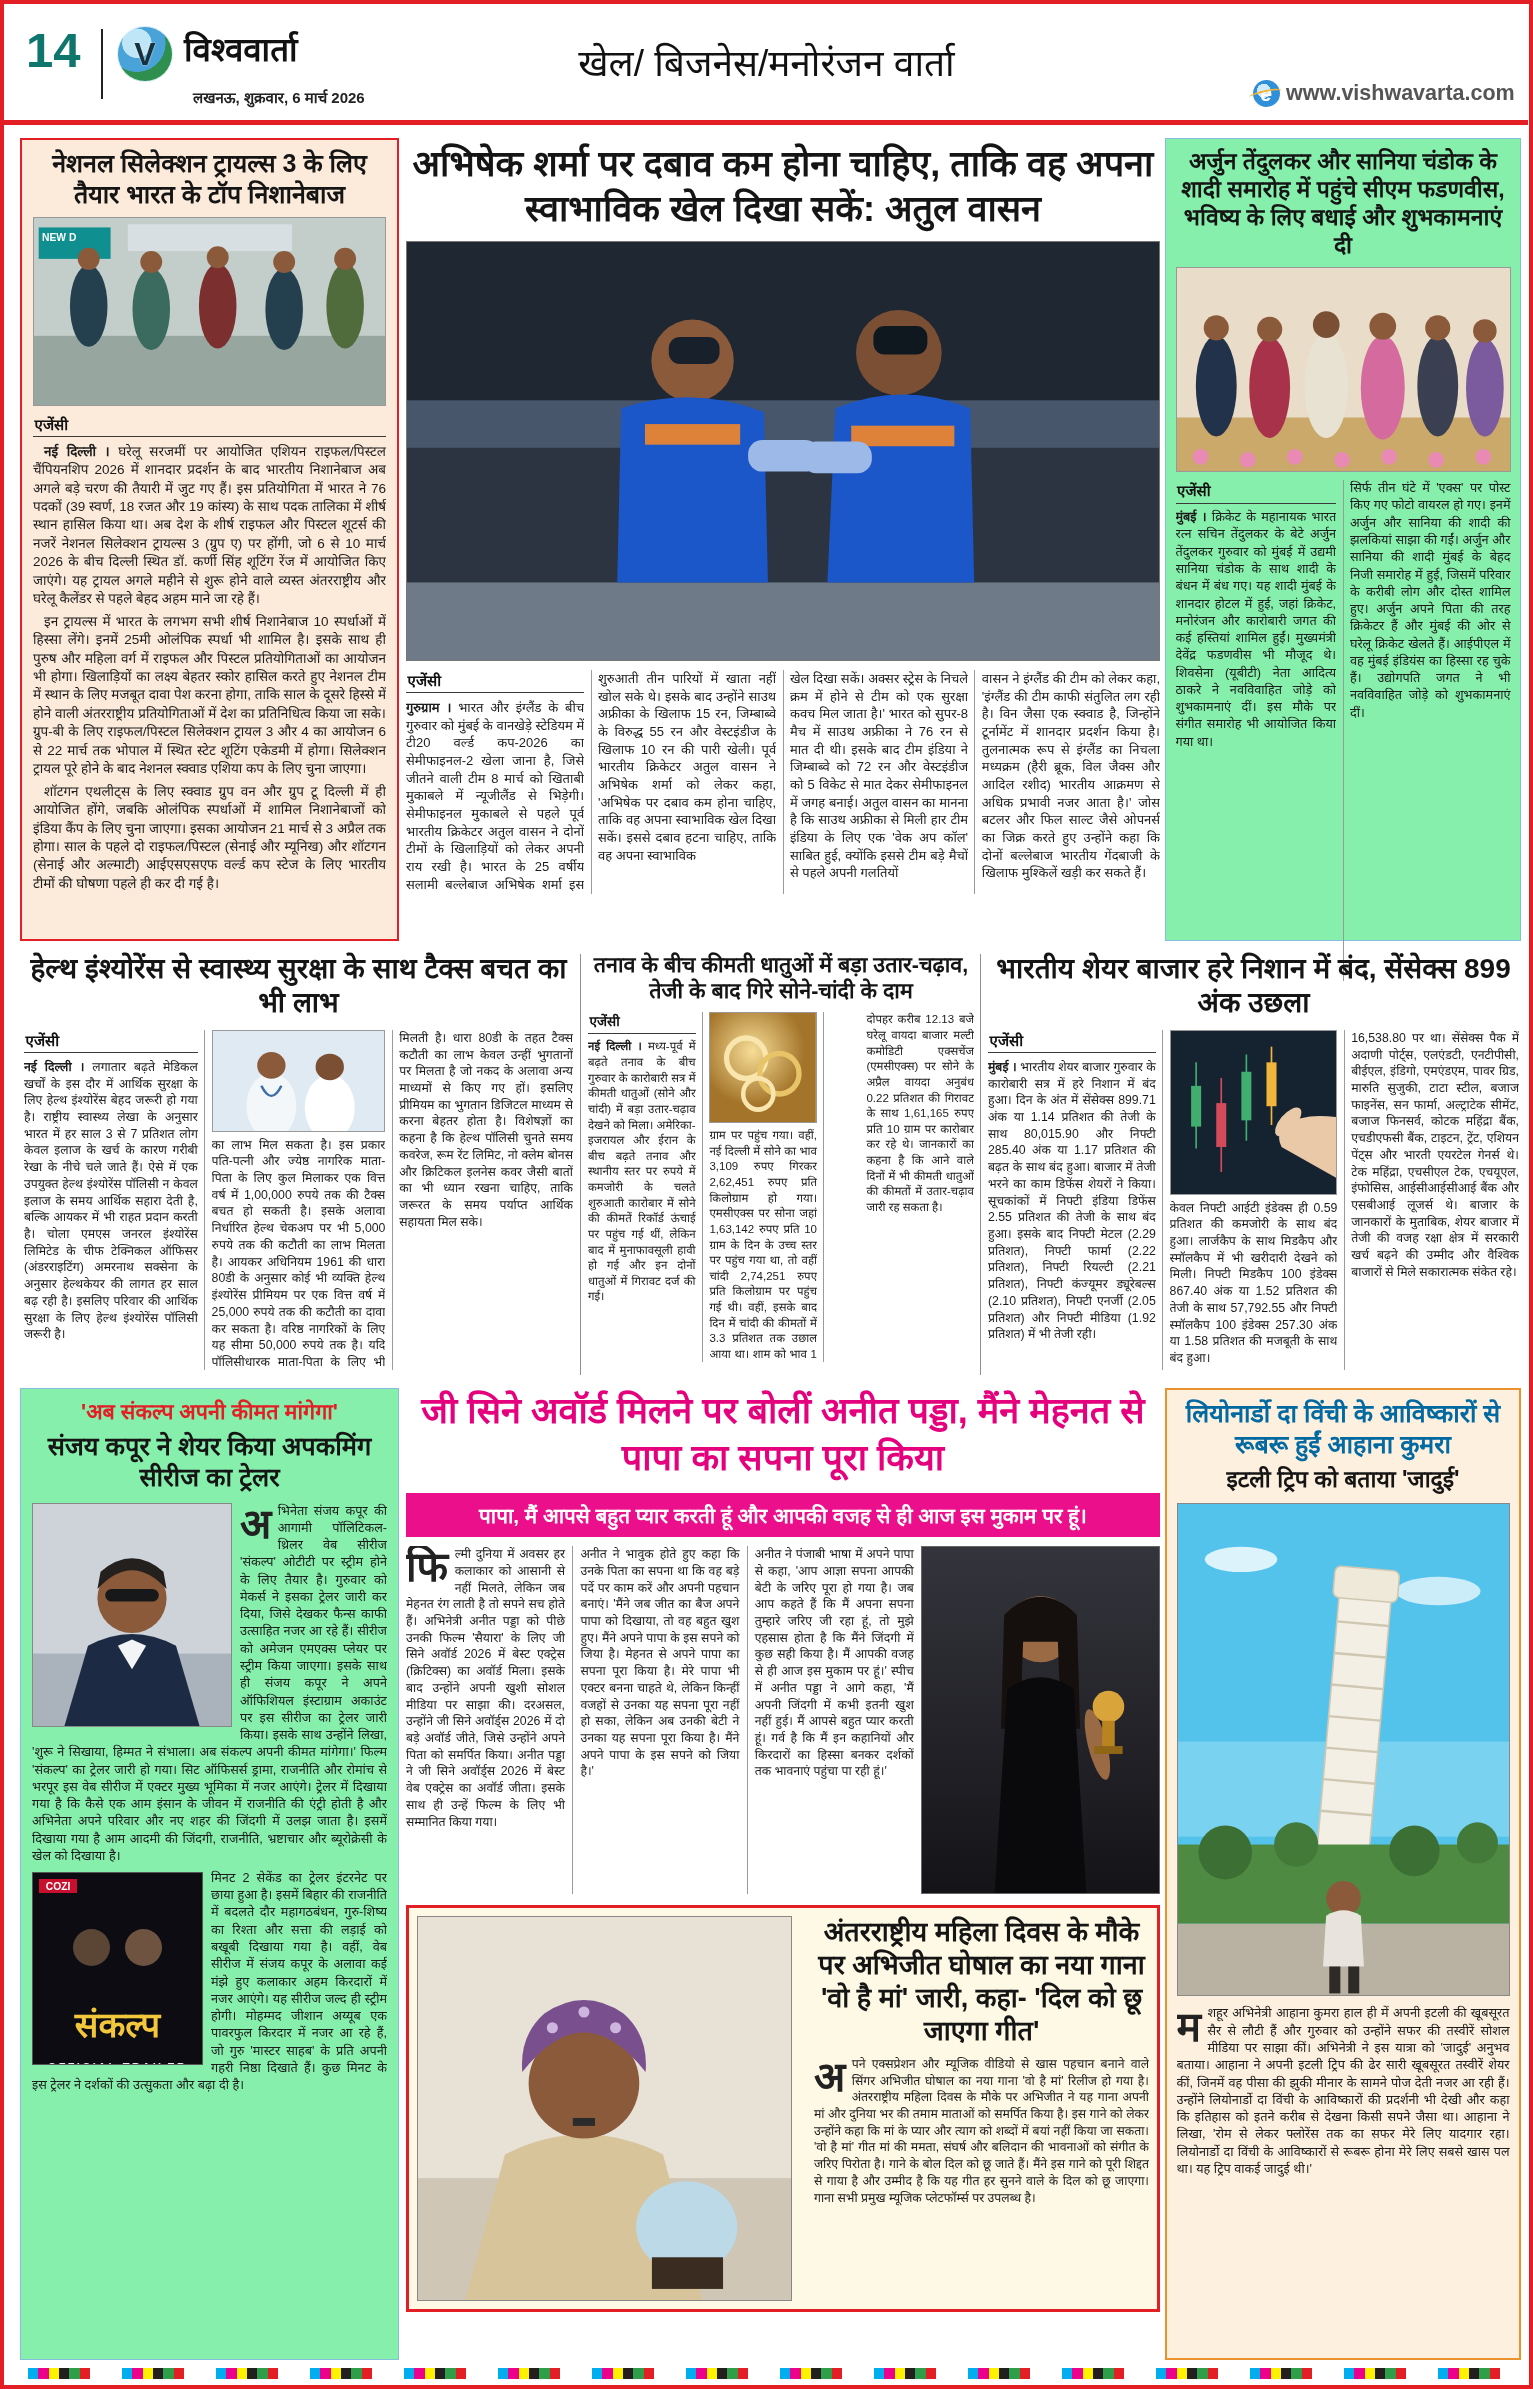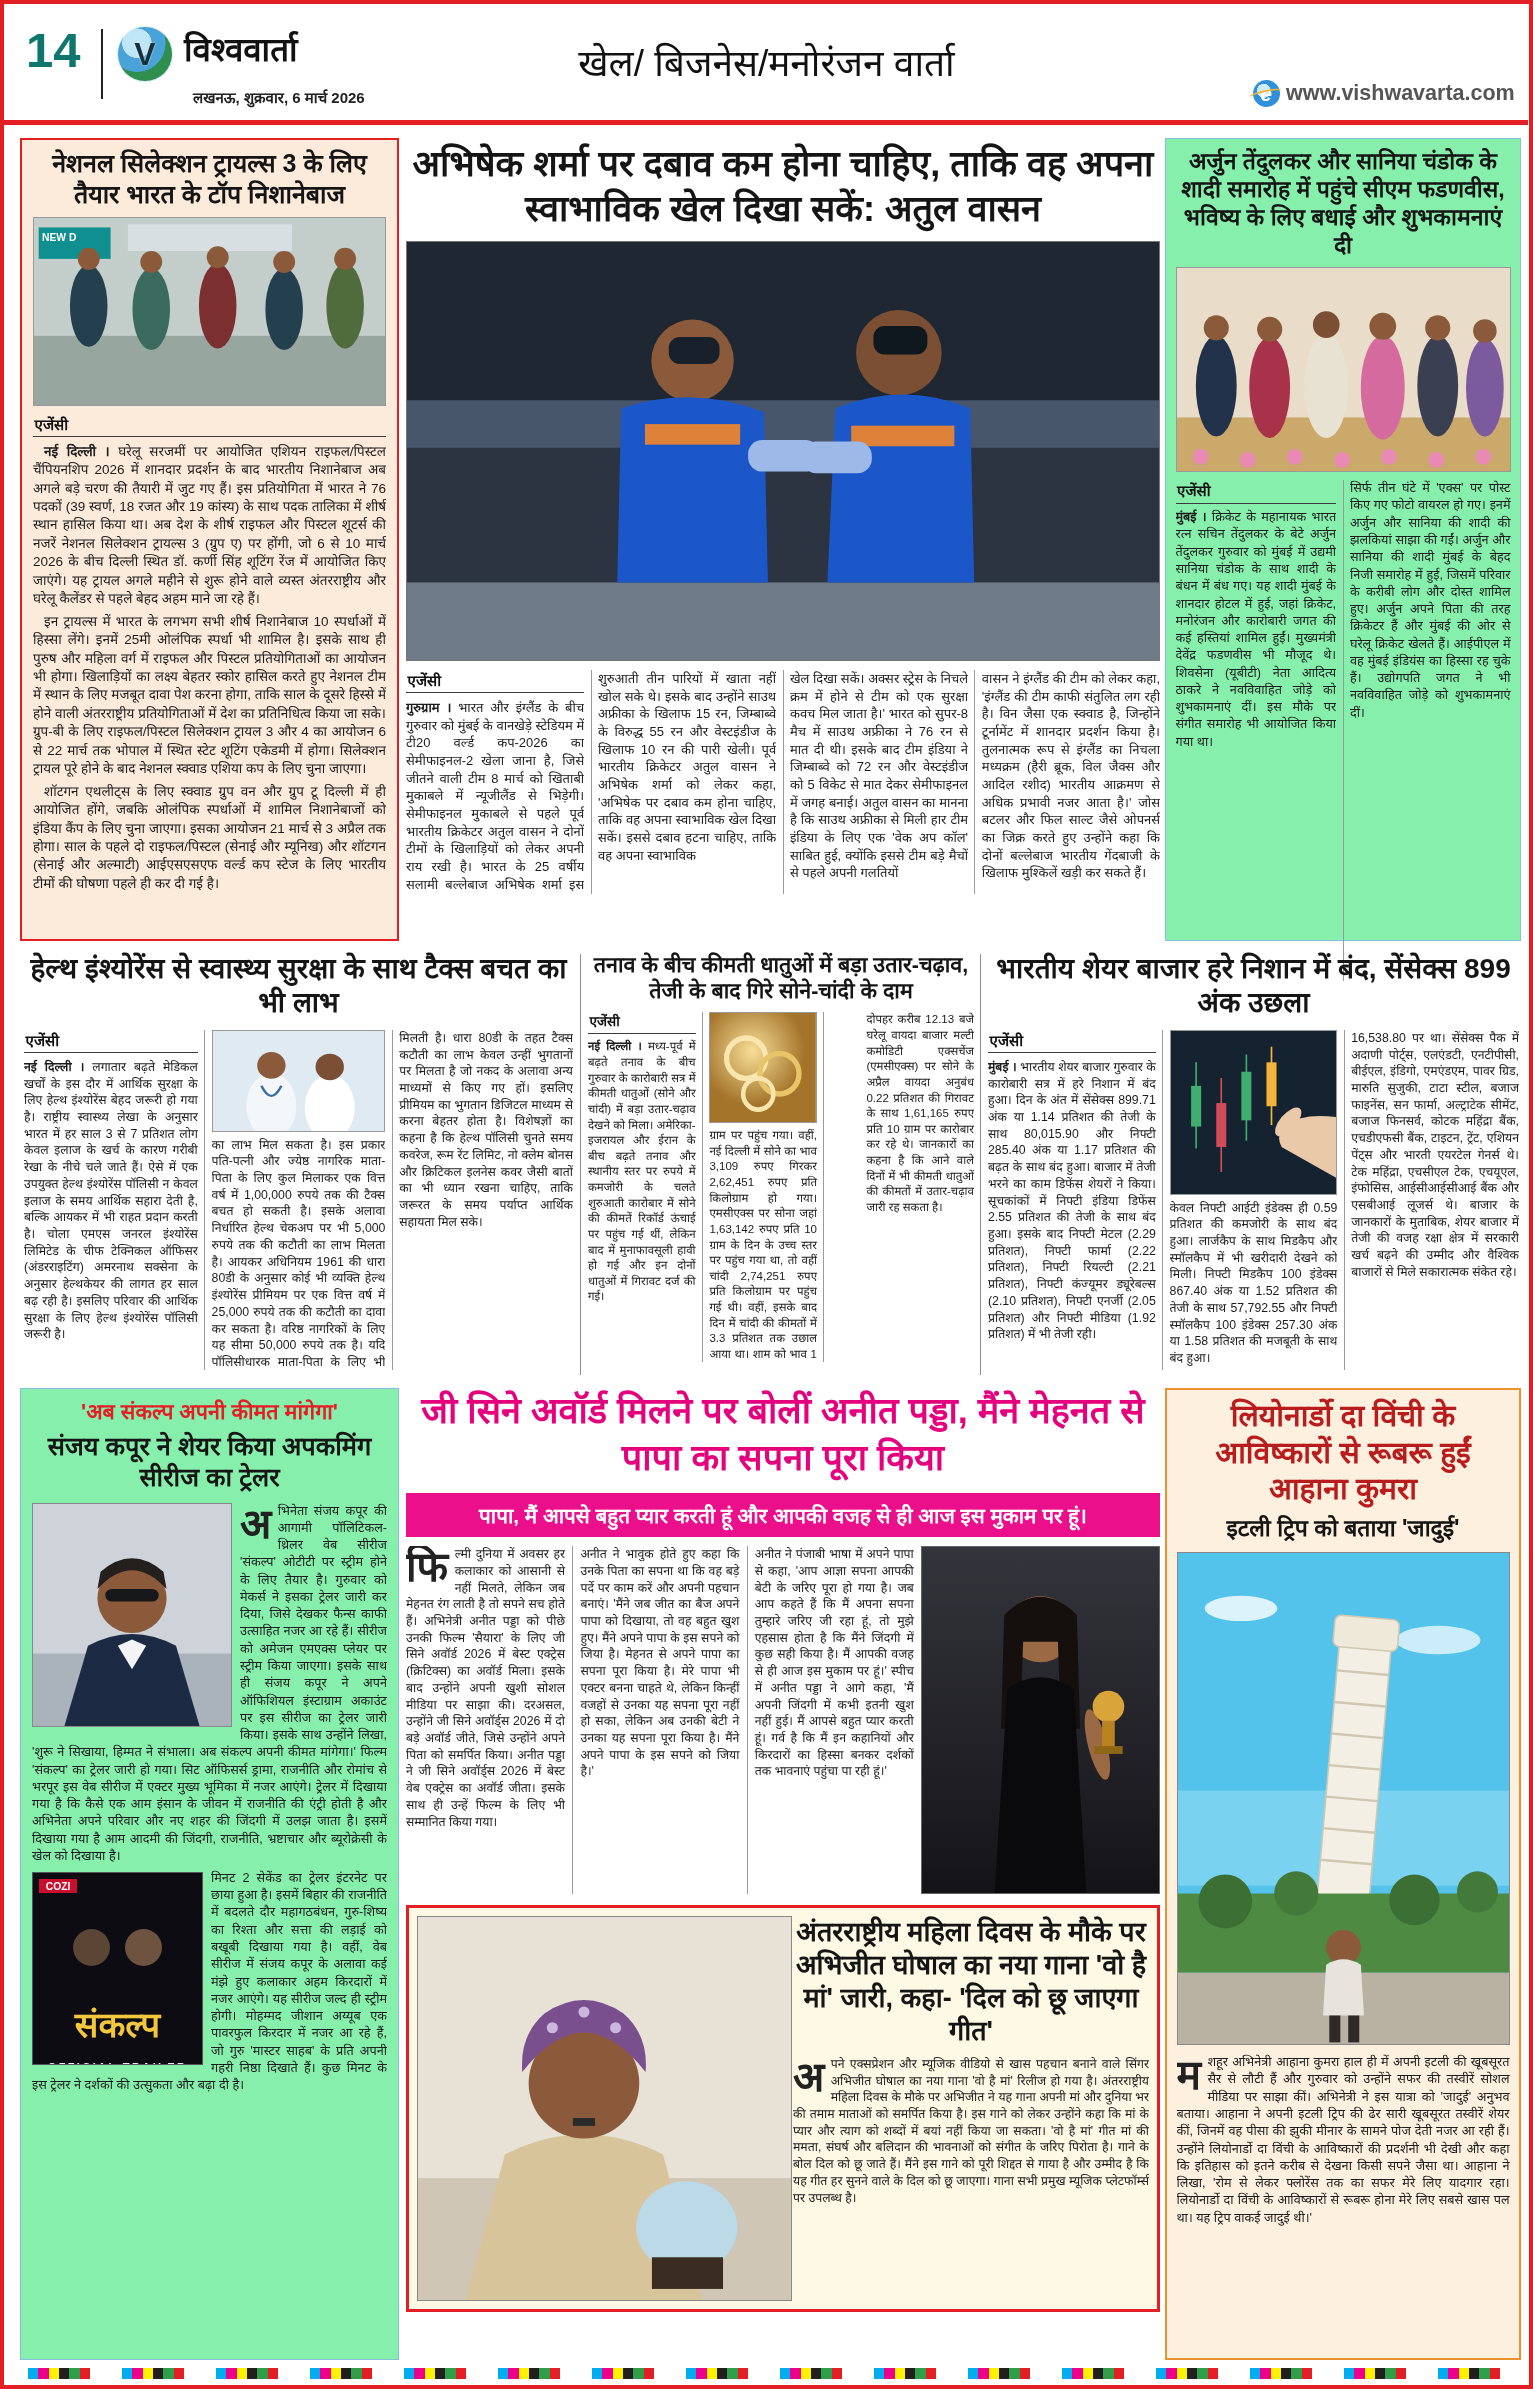--- a/index.html
+++ b/index.html
@@ -335,21 +335,21 @@
           <path d="M104 86 Q150 40 196 86 L200 230 L176 230 L172 120 L128 120 L124 230 L100 230 Z" fill="#15100e"></path>
           <path d="M92 438 L108 180 Q150 150 192 180 L208 438 Z" fill="#0a0a0c"></path>
           <ellipse cx="222" cy="250" rx="12" ry="46" fill="#9a6a45" transform="rotate(-14 222 250)"></ellipse>
           <circle cx="236" cy="202" r="20" fill="#d9a43a"></circle>
           <rect x="228" y="220" width="16" height="34" fill="#b9831f"></rect>
           <rect x="218" y="252" width="36" height="10" fill="#8f6516"></rect>
         </svg>
       </div>
     </div>
 
-    <div style="margin-top:11px;border:3.2px solid #e31e24;background:#fdf9e4;height:407px;padding:8px;display:flex;gap:1px;">
+    <div style="margin-top:11px;border:3.2px solid #e31e24;background:#fdf9e4;height:407px;padding:8px;display:flex;gap:22px;">
       <div class="photo" style="width:375px;flex:0 0 375px;border:0.8px solid #888;">
         <svg viewBox="0 0 472 484" preserveAspectRatio="none">
           <rect width="472" height="484" fill="#e7e1d6"></rect>
           <rect y="330" width="472" height="154" fill="#cfc6b6"></rect>
           <path d="M60 484 L110 300 Q210 250 310 300 L360 484 Z" fill="#d8c49a"></path>
           <circle cx="210" cy="210" r="70" fill="#8a5a3b"></circle>
           <path d="M132 196 Q210 96 288 196 Q292 150 260 122 Q210 88 160 122 Q128 150 132 196 Z" fill="#7a4f8e"></path>
           <circle cx="170" cy="140" r="7" fill="#cdb6de"></circle>
             <circle cx="210" cy="120" r="7" fill="#cdb6de"></circle>
             <circle cx="250" cy="140" r="7" fill="#cdb6de"></circle>
@@ -361,21 +361,21 @@
       <div style="flex:1;overflow:hidden;">
         <div class="headline" style="font-size:27px;">अंतरराष्ट्रीय महिला दिवस के मौके पर अभिजीत घोषाल का नया गाना 'वो है मां' जारी, कहा- 'दिल को छू जाएगा गीत'</div>
         <div class="body-txt" style="font-size:12.3px;margin-top:8px;height:239px;">
           <span class="dropcap">अ</span><span>पने एक्सप्रेशन और म्यूजिक वीडियो से खास पहचान बनाने वाले सिंगर अभिजीत घोषाल का नया गाना 'वो है मां' रिलीज हो गया है। अंतरराष्ट्रीय महिला दिवस के मौके पर अभिजीत ने यह गाना अपनी मां और दुनिया भर की तमाम माताओं को समर्पित किया है। इस गाने को लेकर उन्होंने कहा कि मां के प्यार और त्याग को शब्दों में बयां नहीं किया जा सकता। 'वो है मां' गीत मां की ममता, संघर्ष और बलिदान की भावनाओं को संगीत के जरिए पिरोता है। गाने के बोल दिल को छू जाते हैं। मैंने इस गाने को पूरी शिद्दत से गाया है और उम्मीद है कि यह गीत हर सुनने वाले के दिल को छू जाएगा। गाना सभी प्रमुख म्यूजिक प्लेटफॉर्म्स पर उपलब्ध है।</span>
         </div>
       </div>
     </div>
   </div>
 
   <div class="abs" style="left:1161px;top:1384px;width:356px;height:972px;border:2.4px solid #e9922e;background:#fdf0de;padding:8px 9.5px;">
-    <div class="headline" style="font-size:30px;color:#b91c1c;">लियोनार्डो दा विंची के आविष्कारों से रूबरू हुईं आहाना कुमरा</div>
+    <div class="headline" style="font-size:25px;color:#0369a1;">लियोनार्डो दा विंची के आविष्कारों से रूबरू हुईं आहाना कुमरा</div>
     <div class="headline" style="font-size:23px;margin-top:6.4px;">इटली ट्रिप को बताया 'जादुई'</div>
     <div class="photo" style="height:493px;margin:9.5px 0;border:0.8px solid #888;">
       <svg viewBox="0 0 420 620" preserveAspectRatio="none">
         <rect width="420" height="620" fill="#53c3ec"></rect>
         <rect y="300" width="420" height="120" fill="#79d2f0"></rect>
         <ellipse cx="80" cy="70" rx="46" ry="16" fill="#ffffff" opacity=".8"></ellipse>
         <ellipse cx="330" cy="110" rx="54" ry="18" fill="#ffffff" opacity=".7"></ellipse>
         <g transform="rotate(5 210 420)">
           <rect x="178" y="110" width="66" height="330" rx="8" fill="#f3efe4" stroke="#cfc7b2" stroke-width="2"></rect>
           <rect x="170" y="80" width="82" height="40" rx="8" fill="#efe9da" stroke="#cfc7b2" stroke-width="2"></rect>

